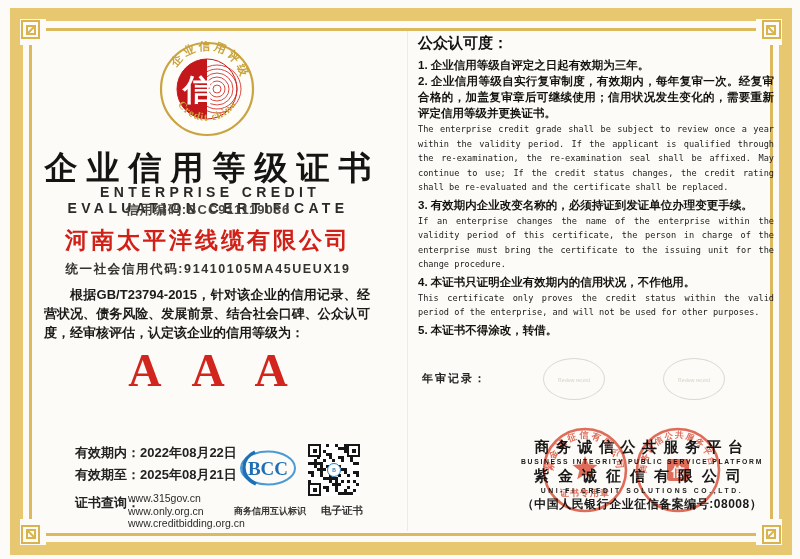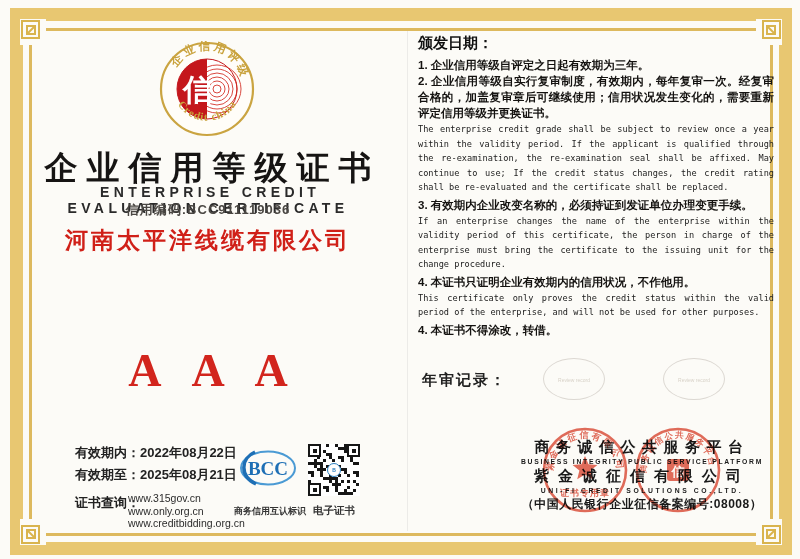--- a/index.html
+++ b/index.html
@@ -49,32 +49,32 @@
     font-size:9px; font-weight:bold; color:#333; }
 
   .qr { position:absolute; left:308px; top:444px; width:52px; height:52px; background:#fff; }
   .qr i { position:absolute; width:3px; height:3px; background:#161616; }
   .qr-finder { position:absolute; width:13px; height:13px; border:2px solid #161616; background:#fff; }
   .qr-finder::after { content:""; position:absolute; left:2.5px; top:2.5px; width:4px; height:4px; background:#161616; }
   .qr-f-tl { left:0; top:0; } .qr-f-tr { right:0; top:0; } .qr-f-bl { left:0; bottom:0; }
   .qr-logo { position:absolute; left:19px; top:19px; width:14px; height:14px; background:#fff;
     border-radius:50%; border:1px solid #2b7fc1; color:#2b7fc1; font-size:5px; font-weight:bold;
     text-align:center; line-height:12px; }
-  .qr-caption { position:absolute; left:305px; top:504px; width:58px; text-align:center;
+  .qr-caption { position:absolute; left:305px; top:504px; width:58px; text-align:right;
     font-size:10.5px; font-weight:bold; color:#333; }
 
   
   .notes { position:absolute; left:418px; top:34px; width:356px; color:#141210; }
   .notes-heading { font-weight:bold; font-size:15px; margin-bottom:4px; color:#111; }
   .note-cn { font-weight:bold; font-size:11.5px; line-height:16px; text-align:justify; }
   .note-en { font-family:"DejaVu Sans Mono", monospace; font-size:8.6px; line-height:14.5px;
     text-align:justify; margin:1px 0 2px 0; color:#1b1b1b; }
 
   .annual-review { position:absolute; left:422px; top:371px; font-weight:bold;
-    font-size:15px; letter-spacing:2px; color:#222; }
+    font-size:11px; letter-spacing:2px; color:#222; }
   .review-oval { position:absolute; width:62px; height:42px; border:1px solid #dcd8d2;
     border-radius:50%; color:#d8d2c8; font-size:5px; text-align:center; line-height:42px; }
   .oval-1 { left:543px; top:358px; }
   .oval-2 { left:663px; top:358px; }
 
   .issuer { position:absolute; left:504px; top:438px; width:276px; text-align:center; color:#1a1a1a; }
   .issuer-platform-cn { font-weight:bold; font-size:15px; letter-spacing:6.5px; }
   .issuer-platform-en { font-weight:bold; font-size:6.8px; letter-spacing:1.7px; margin-top:1px; }
   .issuer-company-cn { font-weight:bold; font-size:15px; letter-spacing:9px; margin-top:2px; }
   .issuer-company-en { font-weight:bold; font-size:6.8px; letter-spacing:2.6px; margin-top:1px; }
@@ -163,20 +163,22 @@
       <text font-size="11" font-weight="bold" font-family="Liberation Serif, serif" fill="#c9a23c" letter-spacing="1">
         <textPath href="#arcBot" startOffset="10">Credit china</textPath>
       </text>
     </svg>
   </div>
 
   <div class="centered title-cn">企业信用等级证书</div>
   <div class="centered title-en">ENTERPRISE CREDIT EVALUATION CERTIFICATE</div>
   <div class="centered credit-code">信用编码:BCC911119036</div>
   <div class="centered company-name">河南太平洋线缆有限公司</div>
+  <div class="centered uscc">统一社会信用代码:91410105MA45UEUX19</div>
+  <div class="assessment">根据GB/T23794-2015，针对该企业的信用记录、经营状况、债务风险、发展前景、结合社会口碑、公众认可度，经审核评估，认定该企业的信用等级为：</div>
   <div class="centered rating">AAA</div>
 
   <div class="kv-row issue-row"><span>有效期内：</span><span>2022年08月22日</span></div>
   <div class="kv-row valid-row"><span>有效期至：</span><span>2025年08月21日</span></div>
   <div class="kv-row query-label">证书查询：</div>
   <div class="query-urls">
     <div>www.315gov.cn</div>
     <div>www.only.org.cn</div>
     <div>www.creditbidding.org.cn</div>
   </div>
@@ -193,29 +195,29 @@
   <div class="qr">
     <span><i style="left:0px;top:0px"></i><i style="left:9px;top:0px"></i><i style="left:18px;top:0px"></i><i style="left:27px;top:0px"></i><i style="left:36px;top:0px"></i><i style="left:45px;top:0px"></i><i style="left:30px;top:3px"></i><i style="left:33px;top:3px"></i><i style="left:36px;top:3px"></i><i style="left:39px;top:3px"></i><i style="left:42px;top:3px"></i><i style="left:3px;top:6px"></i><i style="left:9px;top:6px"></i><i style="left:15px;top:6px"></i><i style="left:36px;top:6px"></i><i style="left:42px;top:6px"></i><i style="left:48px;top:6px"></i><i style="left:0px;top:9px"></i><i style="left:18px;top:9px"></i><i style="left:21px;top:9px"></i><i style="left:39px;top:9px"></i><i style="left:42px;top:9px"></i><i style="left:45px;top:9px"></i><i style="left:9px;top:12px"></i><i style="left:21px;top:12px"></i><i style="left:30px;top:12px"></i><i style="left:33px;top:12px"></i><i style="left:42px;top:12px"></i><i style="left:6px;top:15px"></i><i style="left:15px;top:15px"></i><i style="left:24px;top:15px"></i><i style="left:33px;top:15px"></i><i style="left:42px;top:15px"></i><i style="left:0px;top:18px"></i><i style="left:3px;top:18px"></i><i style="left:6px;top:18px"></i><i style="left:9px;top:18px"></i><i style="left:12px;top:18px"></i><i style="left:45px;top:18px"></i><i style="left:48px;top:18px"></i><i style="left:6px;top:21px"></i><i style="left:12px;top:21px"></i><i style="left:18px;top:21px"></i><i style="left:24px;top:21px"></i><i style="left:30px;top:21px"></i><i style="left:9px;top:24px"></i><i style="left:12px;top:24px"></i><i style="left:15px;top:24px"></i><i style="left:33px;top:24px"></i><i style="left:36px;top:24px"></i><i style="left:0px;top:27px"></i><i style="left:3px;top:27px"></i><i style="left:12px;top:27px"></i><i style="left:24px;top:27px"></i><i style="left:36px;top:27px"></i><i style="left:45px;top:27px"></i><i style="left:48px;top:27px"></i><i style="left:3px;top:30px"></i><i style="left:12px;top:30px"></i><i style="left:21px;top:30px"></i><i style="left:30px;top:30px"></i><i style="left:39px;top:30px"></i><i style="left:48px;top:30px"></i><i style="left:15px;top:33px"></i><i style="left:18px;top:33px"></i><i style="left:21px;top:33px"></i><i style="left:24px;top:33px"></i><i style="left:27px;top:33px"></i><i style="left:0px;top:36px"></i><i style="left:21px;top:36px"></i><i style="left:27px;top:36px"></i><i style="left:33px;top:36px"></i><i style="left:39px;top:36px"></i><i style="left:45px;top:36px"></i><i style="left:3px;top:39px"></i><i style="left:6px;top:39px"></i><i style="left:24px;top:39px"></i><i style="left:27px;top:39px"></i><i style="left:30px;top:39px"></i><i style="left:48px;top:39px"></i><i style="left:6px;top:42px"></i><i style="left:15px;top:42px"></i><i style="left:18px;top:42px"></i><i style="left:27px;top:42px"></i><i style="left:39px;top:42px"></i><i style="left:0px;top:45px"></i><i style="left:9px;top:45px"></i><i style="left:18px;top:45px"></i><i style="left:27px;top:45px"></i><i style="left:36px;top:45px"></i><i style="left:45px;top:45px"></i><i style="left:30px;top:48px"></i><i style="left:33px;top:48px"></i><i style="left:36px;top:48px"></i><i style="left:39px;top:48px"></i><i style="left:42px;top:48px"></i></span>
     <span class="qr-finder qr-f-tl"></span>
     <span class="qr-finder qr-f-tr"></span>
     <span class="qr-finder qr-f-bl"></span>
     <span class="qr-logo">B</span>
   </div>
   <div class="qr-caption">电子证书</div>
 
   <div class="notes">
-    <div class="notes-heading">颁发日期：</div>
+    <div class="notes-heading">公众认可度：</div>
     <div class="note-cn">1. 企业信用等级自评定之日起有效期为三年。</div>
     <div class="note-cn">2. 企业信用等级自实行复审制度，有效期内，每年复审一次。经复审合格的，加盖复审章后可继续使用；信用状况发生变化的，需要重新评定信用等级并更换证书。</div>
     <div class="note-en">The enterprise credit grade shall be subject to review once a year within the validity period. If the applicant is qualified through the re-examination, the re-examination seal shall be affixed. May continue to use; If the credit status changes, the credit rating shall be re-evaluated and the certificate shall be replaced.</div>
     <div class="note-cn">3. 有效期内企业改变名称的，必须持证到发证单位办理变更手续。</div>
     <div class="note-en">If an enterprise changes the name of the enterprise within the validity period of this certificate, the person in charge of the enterprise must bring the certificate to the issuing unit for the change procedure.</div>
     <div class="note-cn">4. 本证书只证明企业有效期内的信用状况，不作他用。</div>
     <div class="note-en">This certificate only proves the credit status within the valid period of the enterprise, and will not be used for other purposes.</div>
-    <div class="note-cn">4. 本证书不得涂改，转借。</div>
+    <div class="note-cn">5. 本证书不得涂改，转借。</div>
   </div>
 
   <div class="annual-review">年审记录：</div>
   <div class="review-oval oval-1">Review record</div>
   <div class="review-oval oval-2">Review record</div>
 
   <div class="issuer">
     <div class="issuer-platform-cn">商务诚信公共服务平台</div>
     <div class="issuer-platform-en">BUSINESS INTEGRITY PUBLIC SERVICE PLATFORM</div>
     <div class="issuer-company-cn">紫金诚征信有限公司</div>

